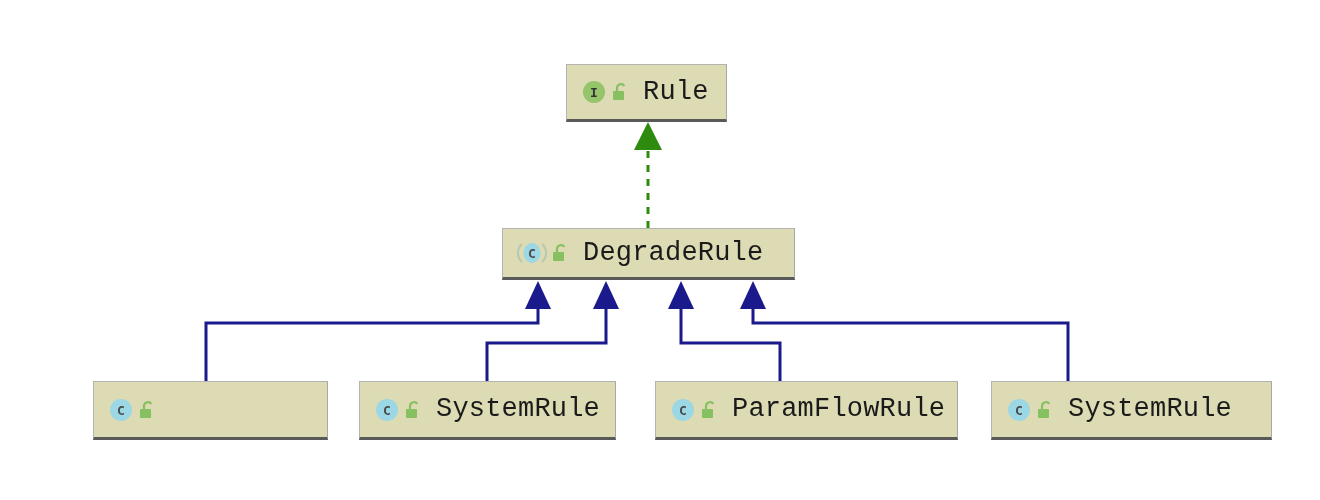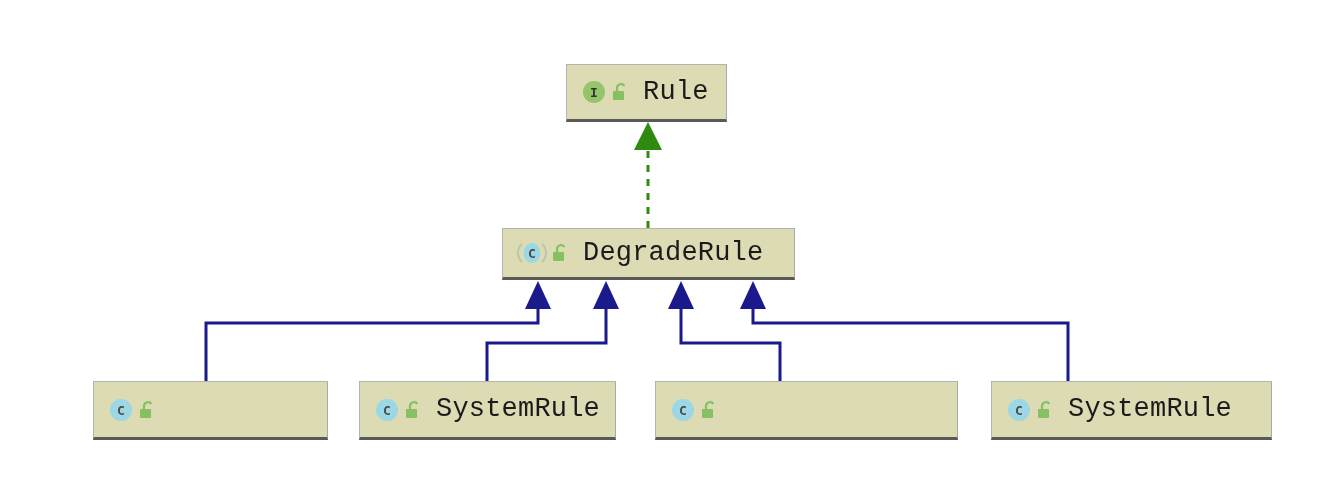--- a/index.html
+++ b/index.html
@@ -180,20 +180,21 @@
           <text x="13" y="18" text-anchor="middle" font-family="DejaVu Sans Mono, monospace" font-size="13" font-weight="bold" fill="#4a4a4a">C</text>
         </svg>
       </span>
       <span class="ico ico-vis">
         <svg width="18" height="20" viewBox="0 0 18 20">
           <path d="M6 9 V6 a4 4 0 0 1 7.4 -2" fill="none" stroke="#86c060" stroke-width="2.2"></path>
           <rect x="2" y="9" width="11" height="9" rx="1" fill="#86c060"></rect>
         </svg>
       </span>
     </span>
+    <span class="node-label">ParamFlowRule</span>
   </div>
 
   <div class="node" id="node-degraderule">
     <span class="node-icons">
       <span class="ico ico-kind">
         <svg width="26" height="26" viewBox="0 0 26 26">
           <circle cx="13" cy="13" r="11" fill="#9bd7e4"></circle>
           <text x="13" y="18" text-anchor="middle" font-family="DejaVu Sans Mono, monospace" font-size="13" font-weight="bold" fill="#4a4a4a">C</text>
         </svg>
       </span>

